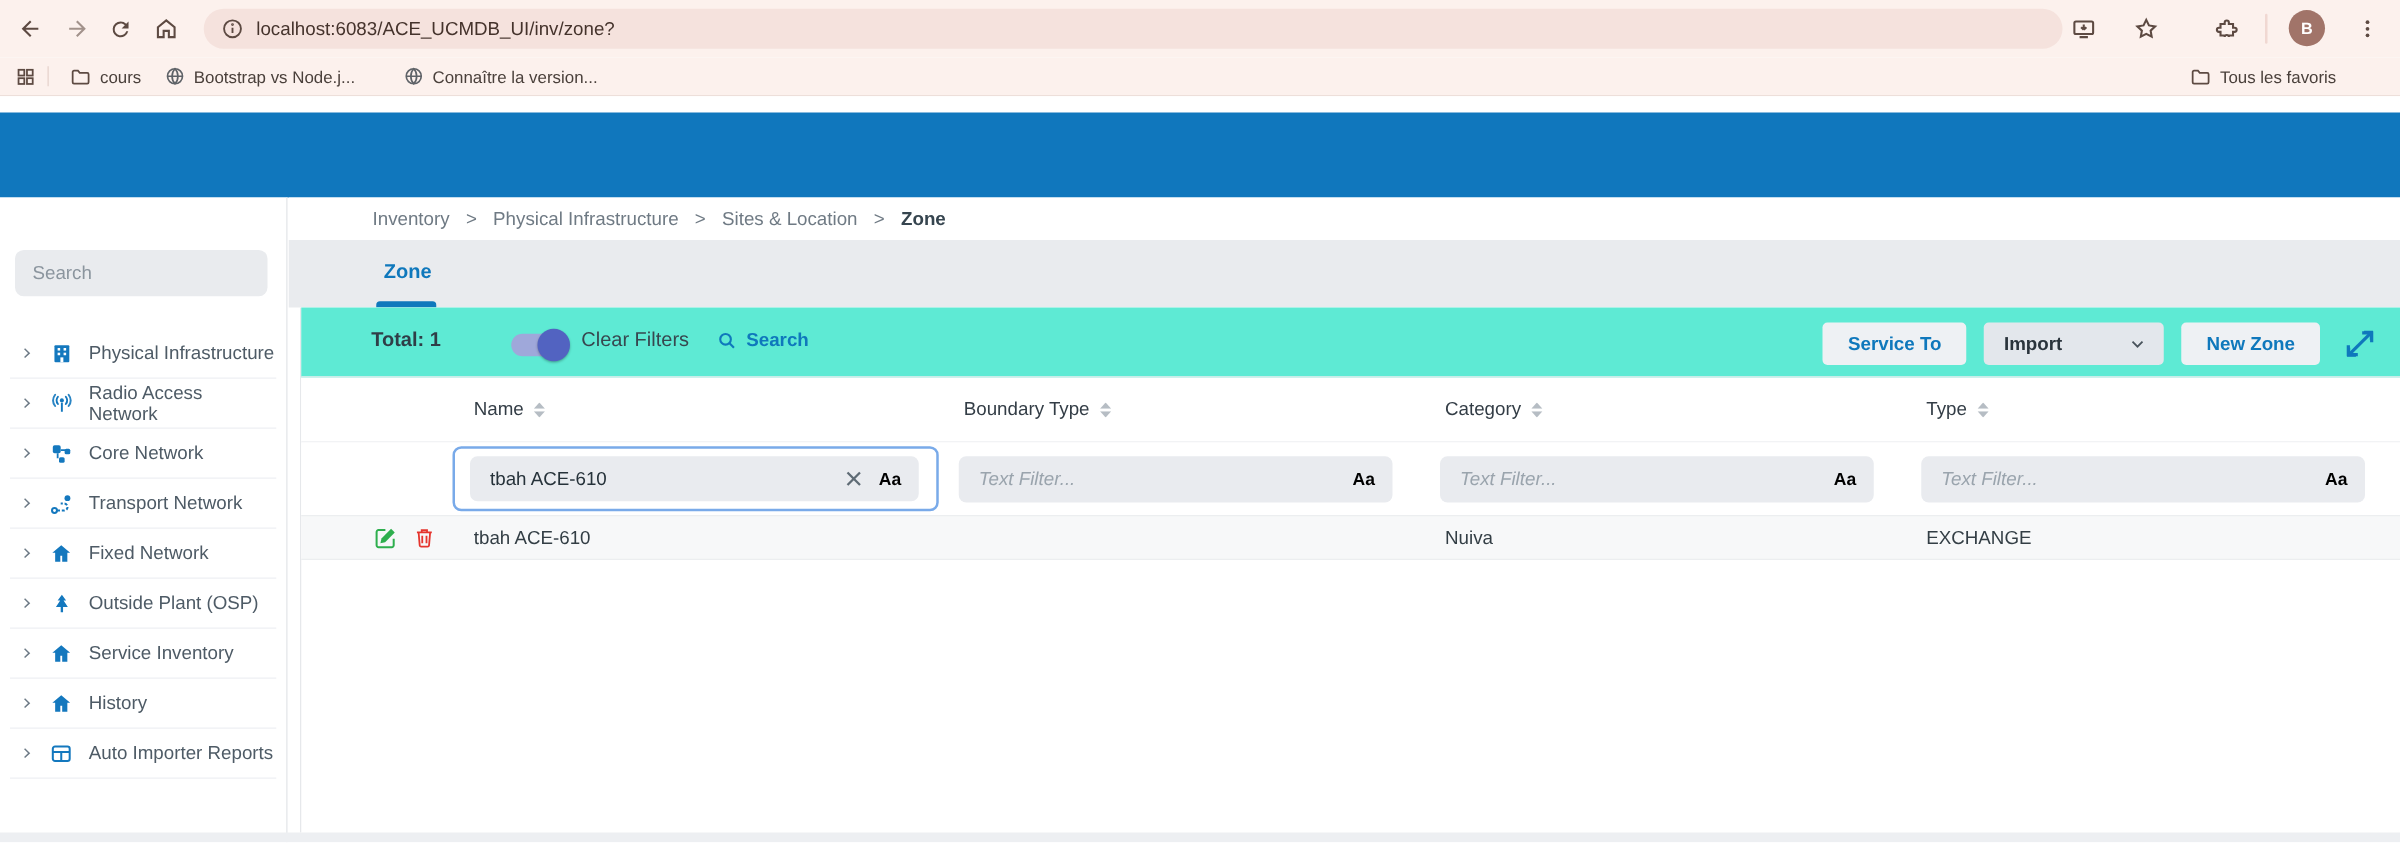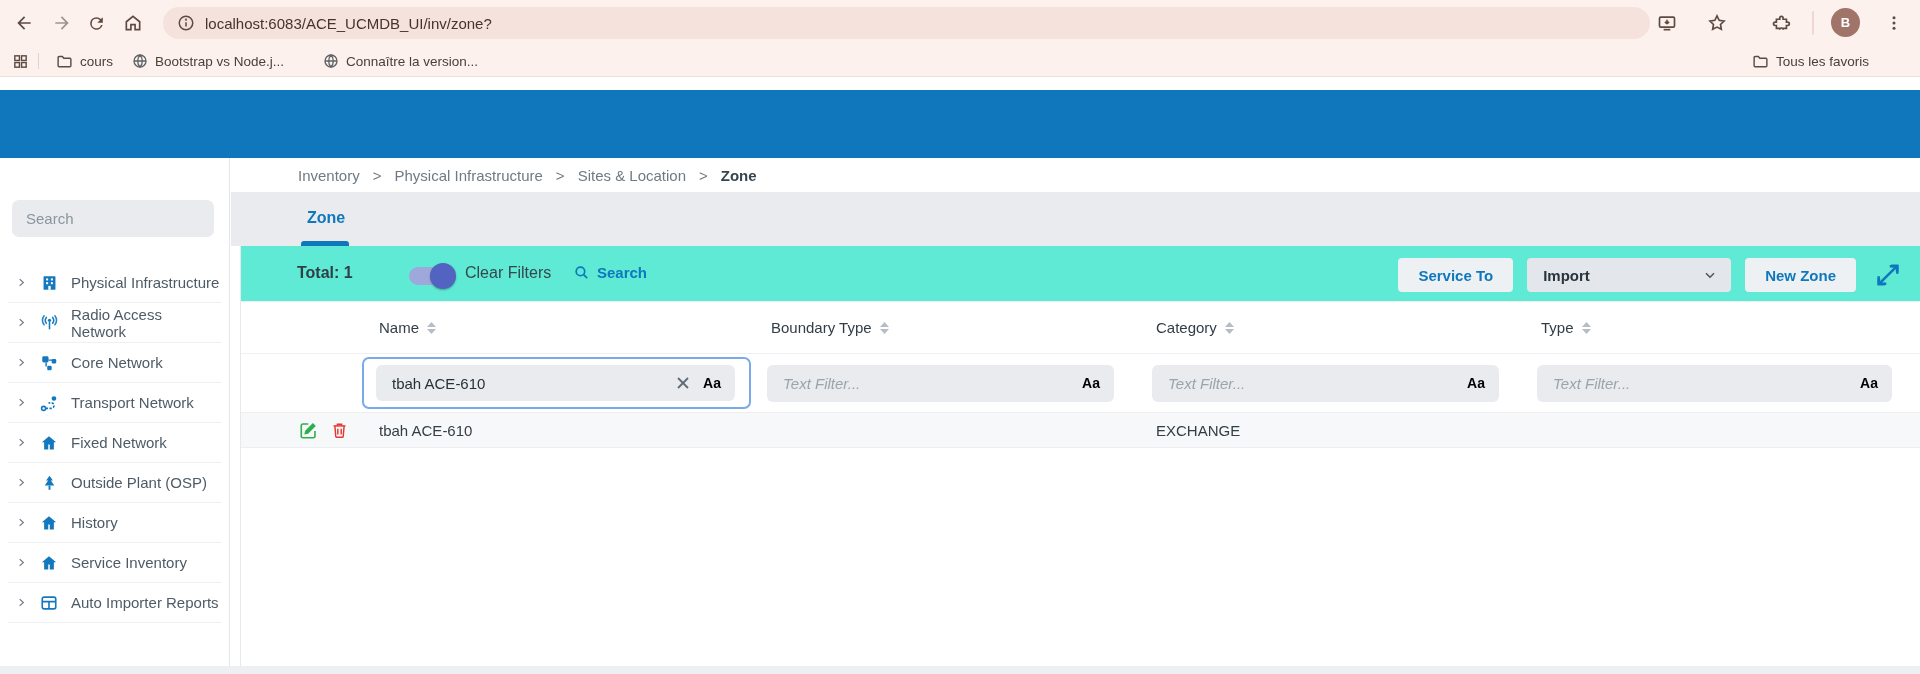--- a/index.html
+++ b/index.html
@@ -54,21 +54,21 @@
 
   .table-toolbar { position:relative; height:56px; background:#5eead4; border-bottom:1px solid #eceef0; }
   .tt-total { position:absolute; left:56px; top:18px; font-size:16px; font-weight:700; color:#2f3e47; }
   .toggle { position:absolute; left:168px; top:21px; width:44px; height:18px; background:#9fa8da; border-radius:9px; cursor:pointer; }
   .toggle .knob { position:absolute; right:-3px; top:-4px; width:26px; height:26px; border-radius:50%; background:#5263c1; box-shadow:0 1px 2px rgba(0,0,0,0.3); }
   .tt-clear { position:absolute; left:224px; top:18px; font-size:16px; color:#37474f; }
   .tt-search { position:absolute; left:332px; top:18px; display:flex; align-items:center; gap:7px; color:#0f78bc; cursor:pointer; }
   .tt-search .txt { font-size:15px; font-weight:700; }
   .toolbar-right { position:absolute; right:14px; top:11px; display:flex; align-items:center; gap:14px; }
   .btn-light { height:34px; padding:0 20px; background:#eef1f4; border:0; border-radius:4px; color:#0f78bc; font-size:15px; font-weight:700; font-family:inherit; cursor:pointer; }
-  .btn-import { height:34px; width:204px; background:#e3e7ec; border:0; border-radius:4px; color:#2a343c; font-size:15px; font-weight:700; font-family:inherit; display:flex; align-items:center; justify-content:space-between; padding:0 13px 0 16px; cursor:pointer; }
+  .btn-import { height:34px; width:144px; background:#e3e7ec; border:0; border-radius:4px; color:#2a343c; font-size:15px; font-weight:700; font-family:inherit; display:flex; align-items:center; justify-content:space-between; padding:0 13px 0 16px; cursor:pointer; }
   .expand-btn { width:36px; height:36px; display:flex; align-items:center; justify-content:center; color:#0f78bc; cursor:pointer; }
 
   .grid-head, .grid-filters, .grid-row { display:grid; grid-template-columns:122px 392px 385px 385px 1fr; align-items:center; }
   .grid-head { height:52px; background:#fff; border-bottom:1px solid #eef0f2; }
   .hcell { padding-left:16px; font-size:15px; font-weight:400; color:#333d46; display:flex; align-items:center; gap:8px; }
   .sort { display:flex; flex-direction:column; gap:2px; cursor:pointer; }
   .grid-filters { height:58px; background:#fff; }
   .name-filter-wrap { margin:0 4px 0 -1px; border:2px solid #79aae9; border-radius:7px; background:#fff; padding:6px 14px 6px 12px; }
   .name-filter-inner { height:36px; background:#e9ebef; border-radius:6px; display:flex; align-items:center; }
   .name-filter-inner input { flex:1; border:0; outline:0; background:transparent; padding-left:16px; font-size:15px; font-weight:400; color:#26323a; font-family:inherit; }
@@ -349,35 +349,35 @@
         <span class="chev">
             <svg width="11" height="11" viewBox="0 0 24 24" fill="none" stroke="currentColor" stroke-width="2.6">
               <path d="M8 4.5l8 7.5-8 7.5"></path>
             </svg>
           </span>
         <span class="nicon">
             <svg width="18" height="18" viewBox="0 0 24 24" fill="currentColor">
               <path d="M12 3 2.5 11h3v9.5h5.5V14h2v6.5h5.5V11h3z"></path>
             </svg>
           </span>
-        <span class="nlabel">History</span>
+        <span class="nlabel">Service Inventory</span>
       </div>
 
       <div class="nav-item">
         <span class="chev">
             <svg width="11" height="11" viewBox="0 0 24 24" fill="none" stroke="currentColor" stroke-width="2.6">
               <path d="M8 4.5l8 7.5-8 7.5"></path>
             </svg>
           </span>
         <span class="nicon">
             <svg width="18" height="18" viewBox="0 0 24 24" fill="currentColor">
               <path d="M12 3 2.5 11h3v9.5h5.5V14h2v6.5h5.5V11h3z"></path>
             </svg>
           </span>
-        <span class="nlabel">Service Inventory</span>
+        <span class="nlabel">History</span>
       </div>
 
       <div class="nav-item">
         <span class="chev">
             <svg width="11" height="11" viewBox="0 0 24 24" fill="none" stroke="currentColor" stroke-width="2.6">
               <path d="M8 4.5l8 7.5-8 7.5"></path>
             </svg>
           </span>
         <span class="nicon">
             <svg width="18" height="18" viewBox="0 0 20 20" fill="none" stroke="currentColor" stroke-width="1.8">
@@ -531,19 +531,20 @@
               <path d="M3 5.2h14"></path>
               <path d="M7.5 5V3.2h5V5"></path>
               <path d="M4.6 5.4l1 12a1.4 1.4 0 0 0 1.4 1.2h6a1.4 1.4 0 0 0 1.4-1.2l1-12"></path>
               <line x1="8" y1="8.4" x2="8" y2="15.4"></line>
               <line x1="12" y1="8.4" x2="12" y2="15.4"></line>
             </svg>
         </span>
       </div>
       <div class="rcell">tbah ACE-610</div>
       <div class="rcell"></div>
+      <div class="rcell">Nuiva</div>
       <div class="rcell">EXCHANGE</div>
     </div>
 
   </div>
 
   <div class="bottom-strip"></div>
 </div>
 
 </body></html>

